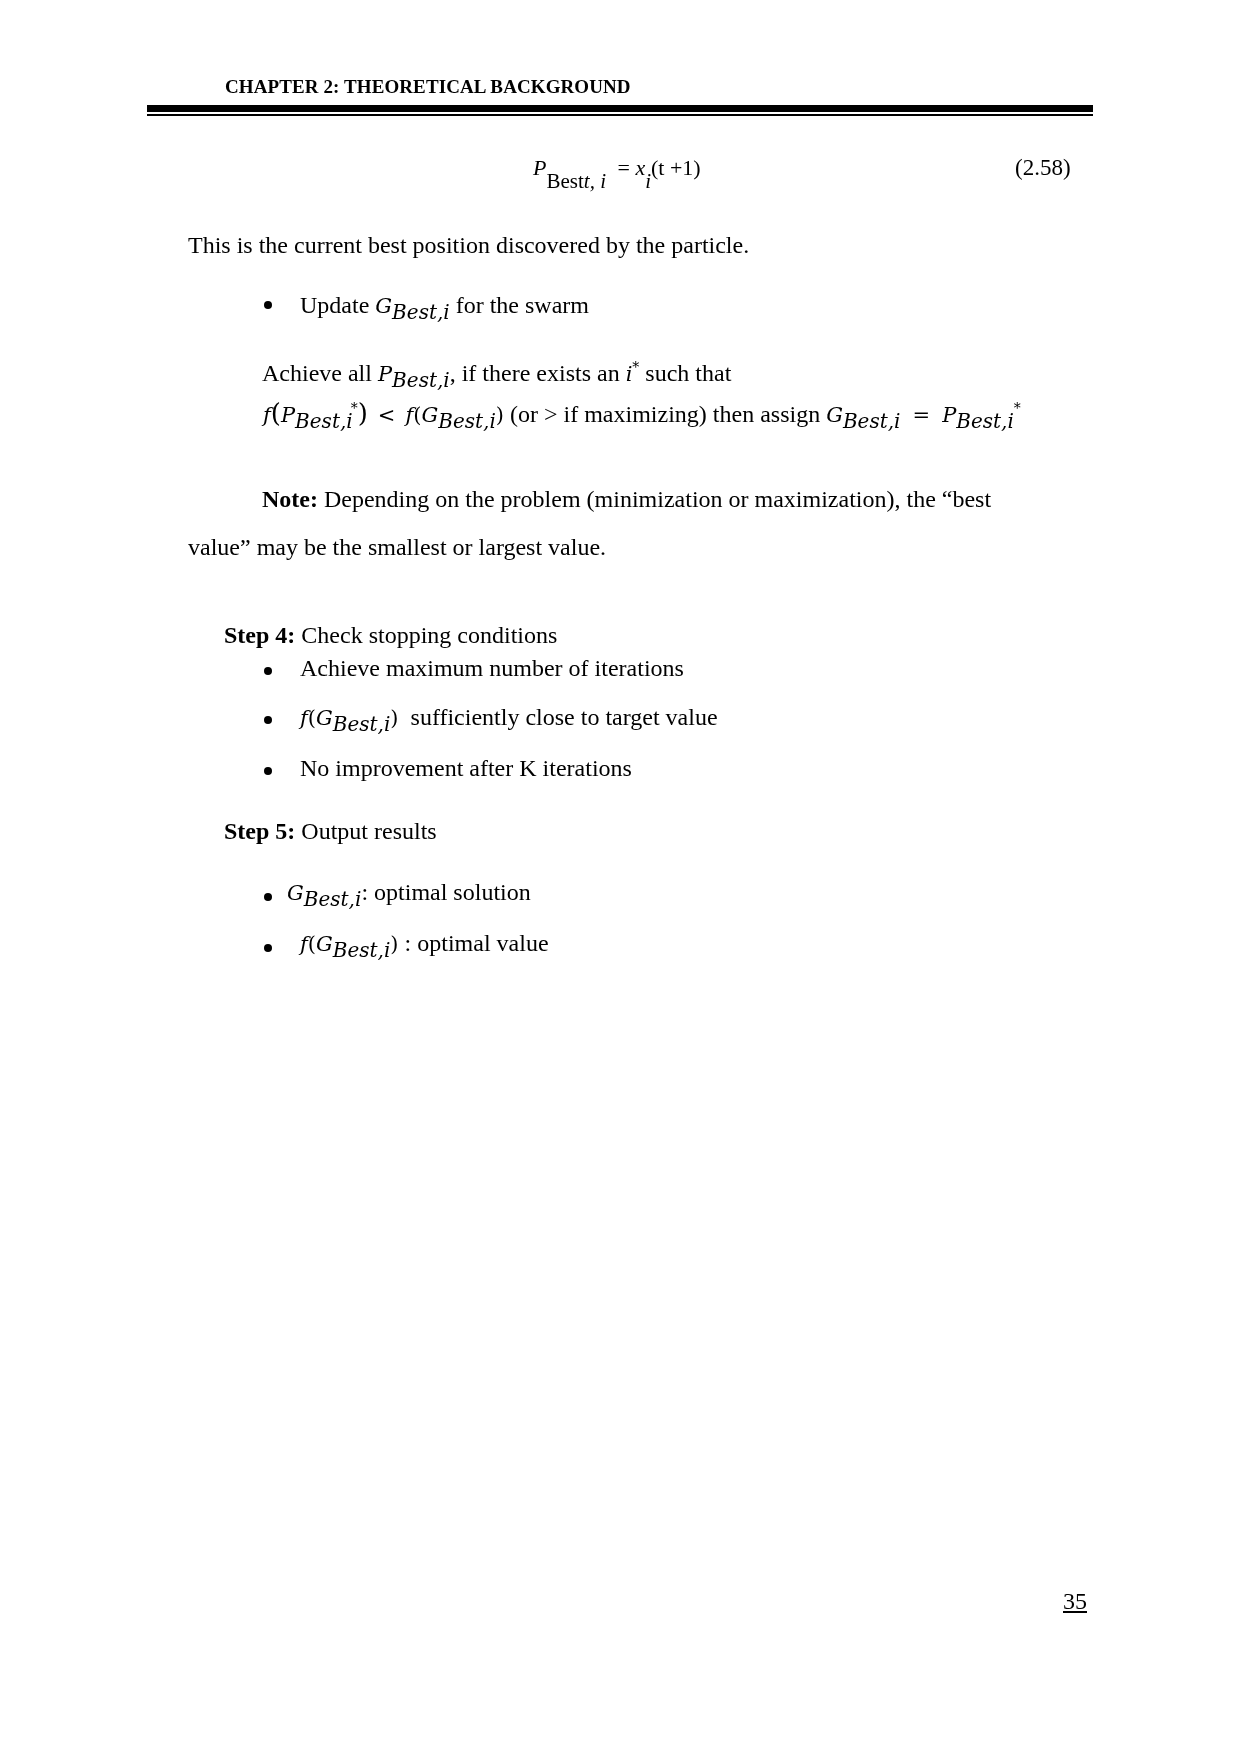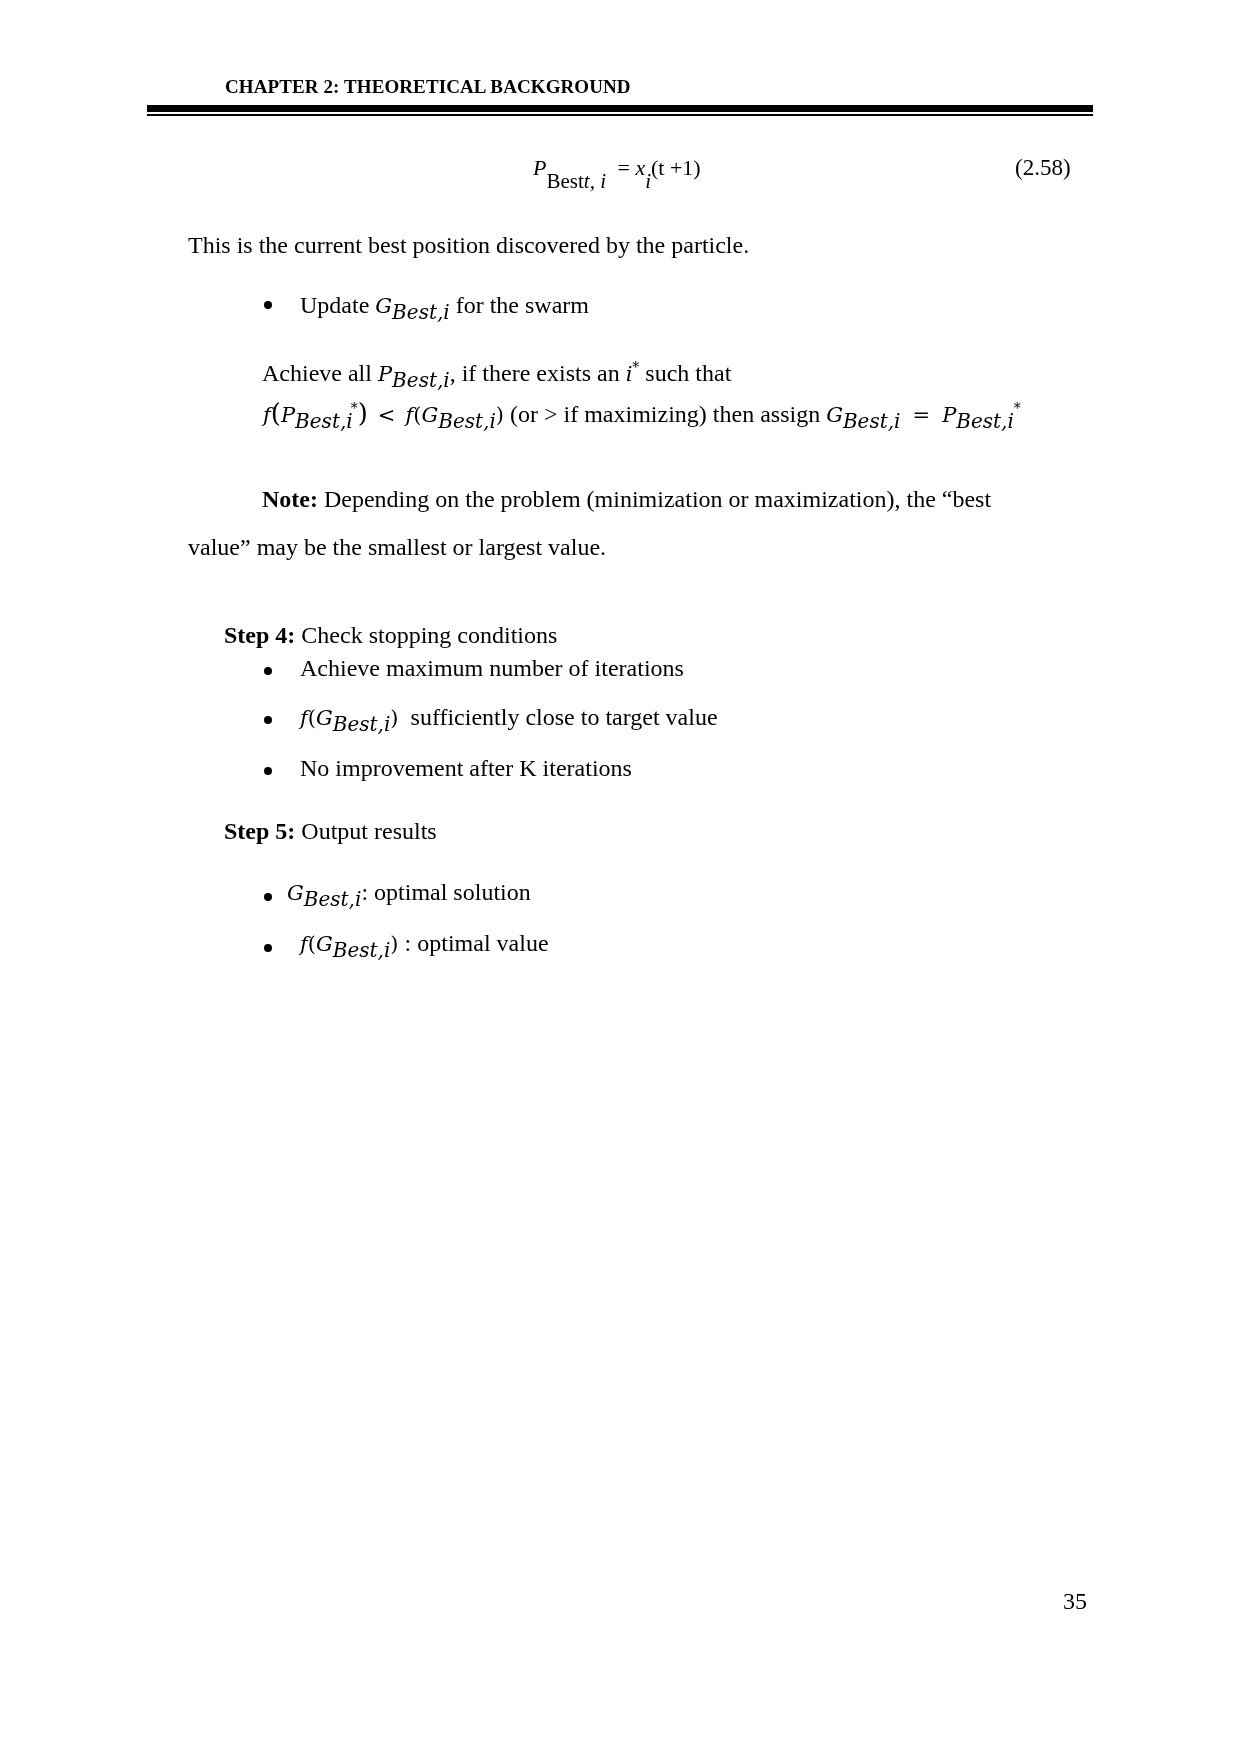--- a/index.html
+++ b/index.html
@@ -88,13 +88,13 @@
 <div class="bullet" style="left:264px; top:893px;"></div>
 <div class="abs body-text" style="left:287px; top:880px;">
   <span class="math">G</span><span class="sub">Best,i</span><span>: optimal solution</span>
 </div>
 
 <div class="bullet" style="left:264px; top:944px;"></div>
 <div class="abs body-text" style="left:300px; top:931px;">
   <span class="math">f</span><span class="math math-up">(</span><span class="math">G</span><span class="sub">Best,i</span><span class="math math-up">)</span><span> : optimal value</span>
 </div>
 
-<div class="abs body-text" style="left:1063px; top:1589px;">35</div>
+<div class="abs body-text" style="left:1063px; top:1589px;text-decoration:underline;">35</div>
 
 </body></html>

